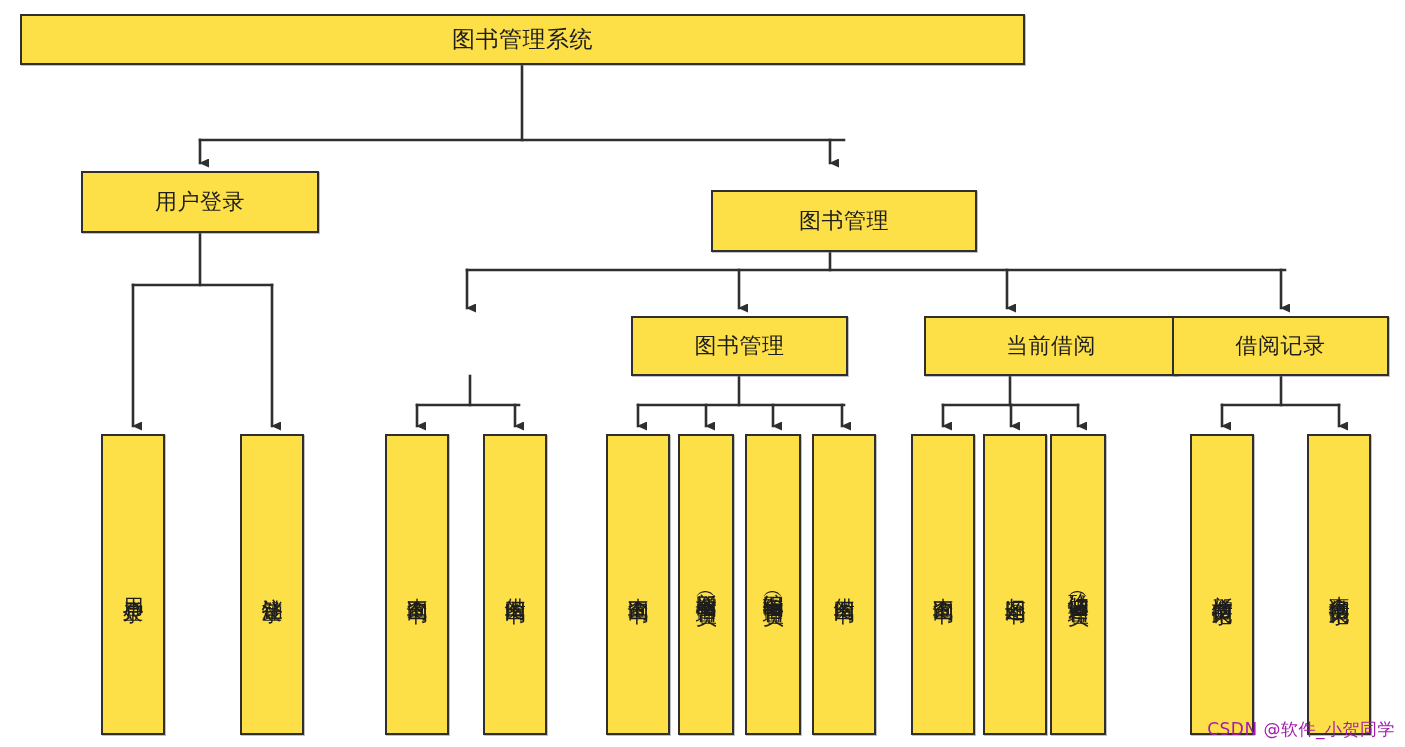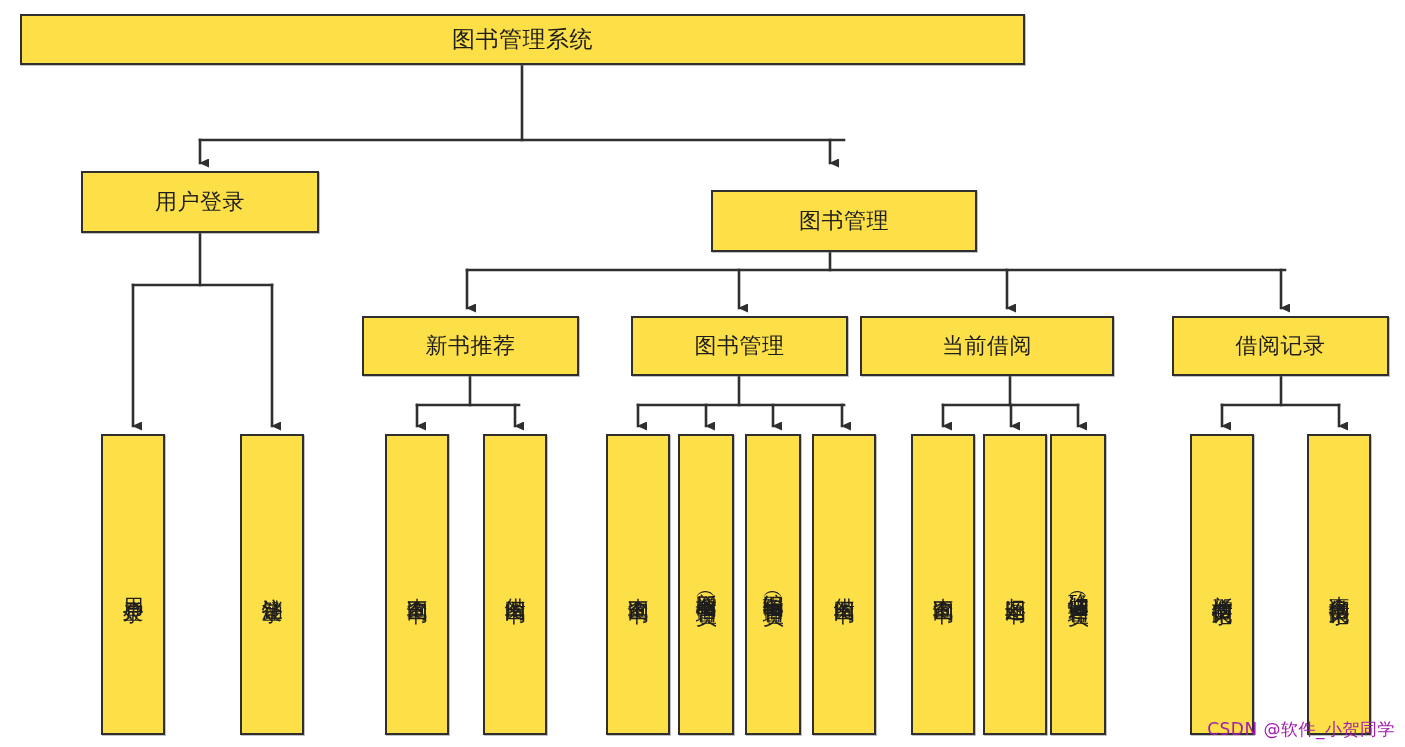--- a/index.html
+++ b/index.html
@@ -130,27 +130,24 @@
     <span class="node-label">图书管理系统</span>
   </div>
 
   <div class="node node-branch" style="left: 81px; top: 171px; width: 238px; height: 62px;">
     <span class="node-label">用户登录</span>
   </div>
   <div class="node node-branch" style="left: 711px; top: 171px; width: 266px; height: 62px; margin-top: 19px;">
     <span class="node-label">图书管理</span>
   </div>
 
-  <div class="node node-branch" style="left: 362px; top: 316px; width: 217px; height: 60px;">
-    <span class="node-label">新书推荐</span>
-  </div>
   <div class="node node-branch" style="left: 631px; top: 316px; width: 217px; height: 60px;">
     <span class="node-label">图书管理</span>
   </div>
-  <div class="node node-branch" style="left: 860px; top: 316px; width: 254px; height: 60px;">
+  <div class="node node-branch" style="left: 924px; top: 316px; width: 254px; height: 60px;">
     <span class="node-label">当前借阅</span>
   </div>
   <div class="node node-branch" style="left: 1172px; top: 316px; width: 217px; height: 60px;">
     <span class="node-label">借阅记录</span>
   </div>
 
   <div class="node node-leaf" style="left: 101px; top: 434px; width: 64px; height: 301px;">
     <span class="node-label">用户登录</span>
   </div>
   <div class="node node-leaf" style="left: 240px; top: 434px; width: 64px; height: 301px;">

